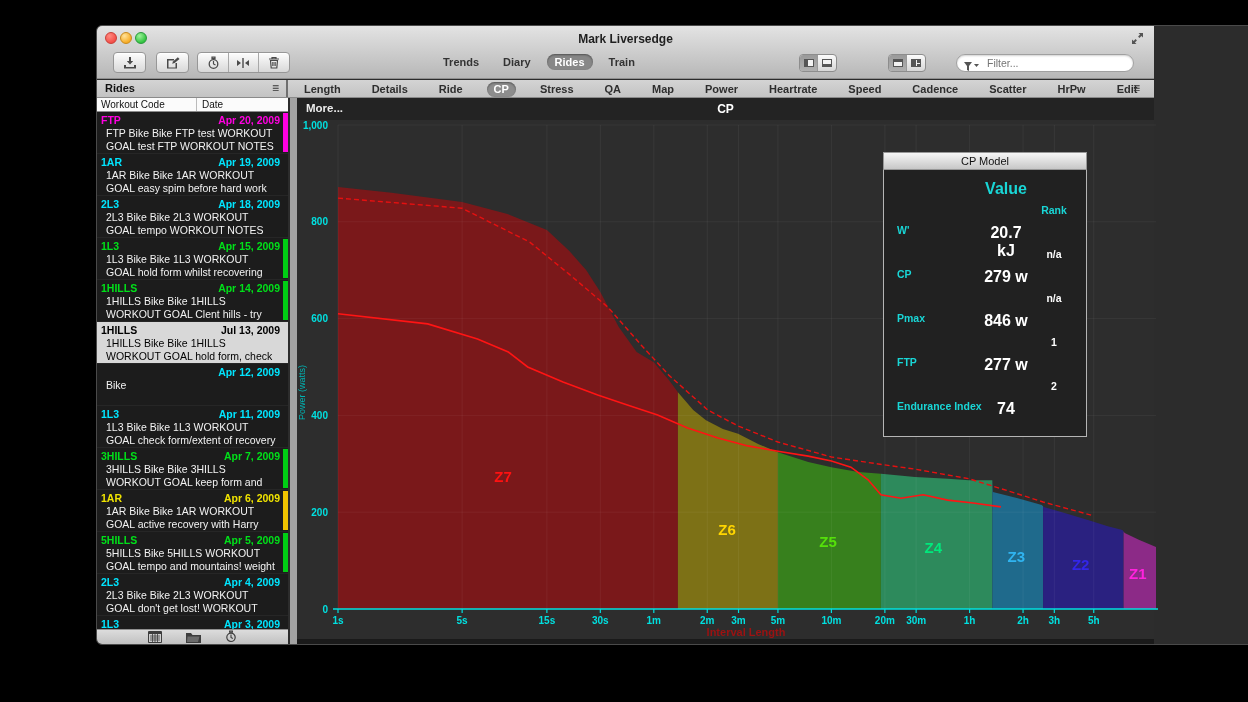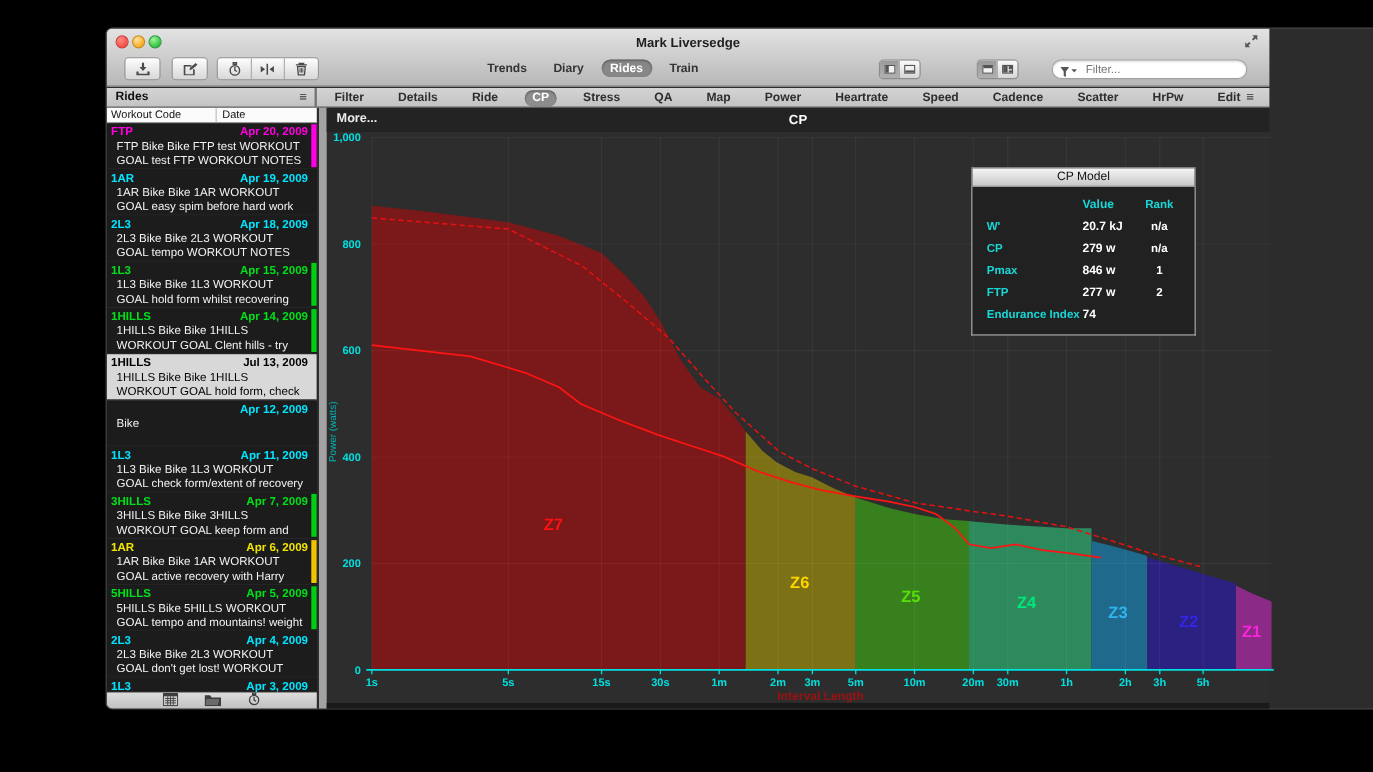--- a/index.html
+++ b/index.html
@@ -86,22 +86,22 @@
   #cp-chart .xlabel { font-size:11px; font-weight:bold; }
   #cp-chart .ylabel { font-size:9px; }
   .chart-bottom { position:absolute; left:0; right:0; bottom:0; height:7px; background:#1a1a1a; }
   
   .cp-table { position:absolute; left:586px; top:54px; width:204px; }
   .cp-table .hd { height:18px; background:linear-gradient(#f6f6f6,#c7c7c7); border:1px solid #979797;
                   text-align:center; font-size:11px; color:#111; padding-top:2px; }
   .cp-table .bd { background:#212121; border:1px solid #b5b5b5; border-top:none; padding:6px 0 8px; }
   .cprow { display:grid; grid-template-columns:100px 44px 52px; padding:4px 0; }
   .cprow .lab { color:#19d6d6; font-weight:bold; font-size:10.5px; padding-left:13px; }
-  .cprow .val { color:#fff; font-weight:bold; font-size:11px; text-align:left; }
-  .cprow .rank { color:#fff; font-weight:bold; font-size:10.5px; text-align:center; }
+  .cprow .val { color:#fff; font-weight:bold; font-size:16px; text-align:center; }
+  .cprow .rank { color:#fff; font-weight:bold; font-size:10.5px; text-align:center;margin-top:24px; }
   .cprow.hrow .val, .cprow.hrow .rank { color:#19d6d6; }
 </style>
 </head>
 <body>
 
 <div class="window">
 
   <div class="chrome">
     <span class="tl r"></span>
     <span class="tl y"></span>
@@ -192,21 +192,21 @@
       <input type="text" placeholder="Filter..." style="">
     </div>
   </div>
 
   <div class="tabstrip">
     <div class="rides-hdr">
       <span>Rides</span>
       <span class="burger">≡</span>
     </div>
     <div class="chart-tabs" id="chart-tabs">
-        <span class="ctab">Filter</span>
+        <span class="ctab">Length</span>
         <span class="ctab">Details</span>
         <span class="ctab">Ride</span>
         <span class="ctab sel">CP</span>
         <span class="ctab">Stress</span>
         <span class="ctab">QA</span>
         <span class="ctab">Map</span>
         <span class="ctab">Power</span>
         <span class="ctab">Heartrate</span>
         <span class="ctab">Speed</span>
         <span class="ctab">Cadence</span>

